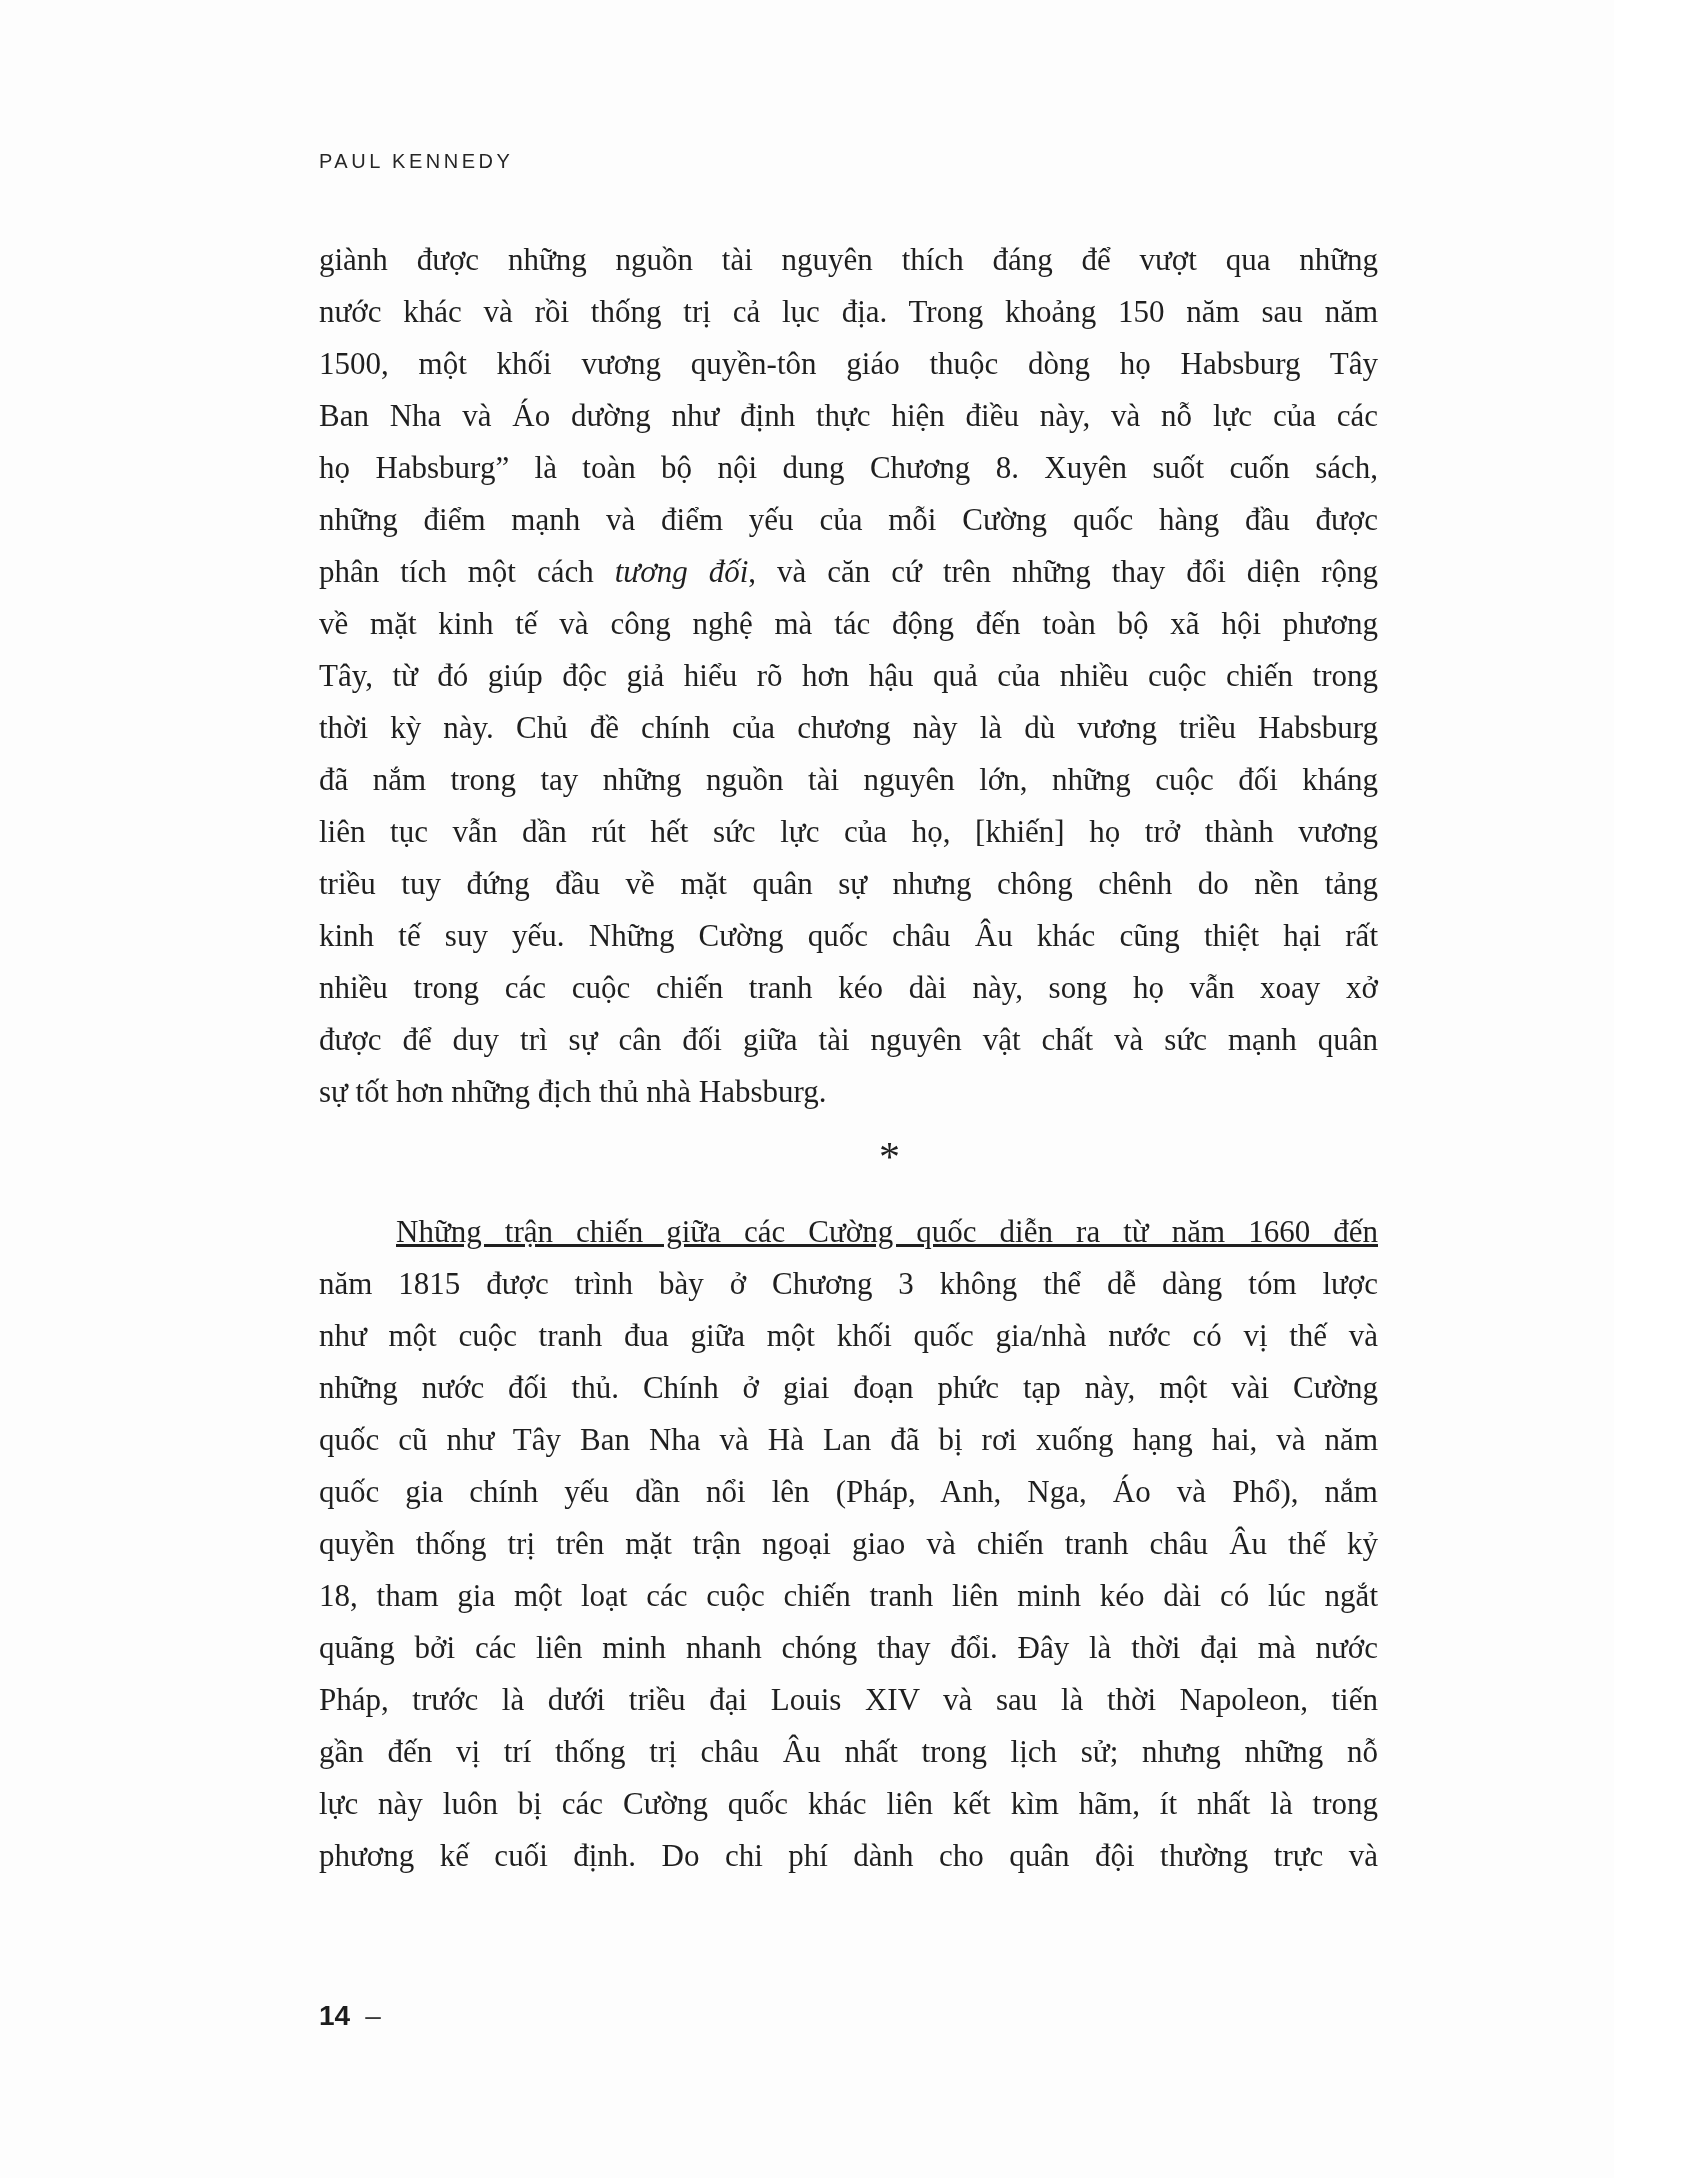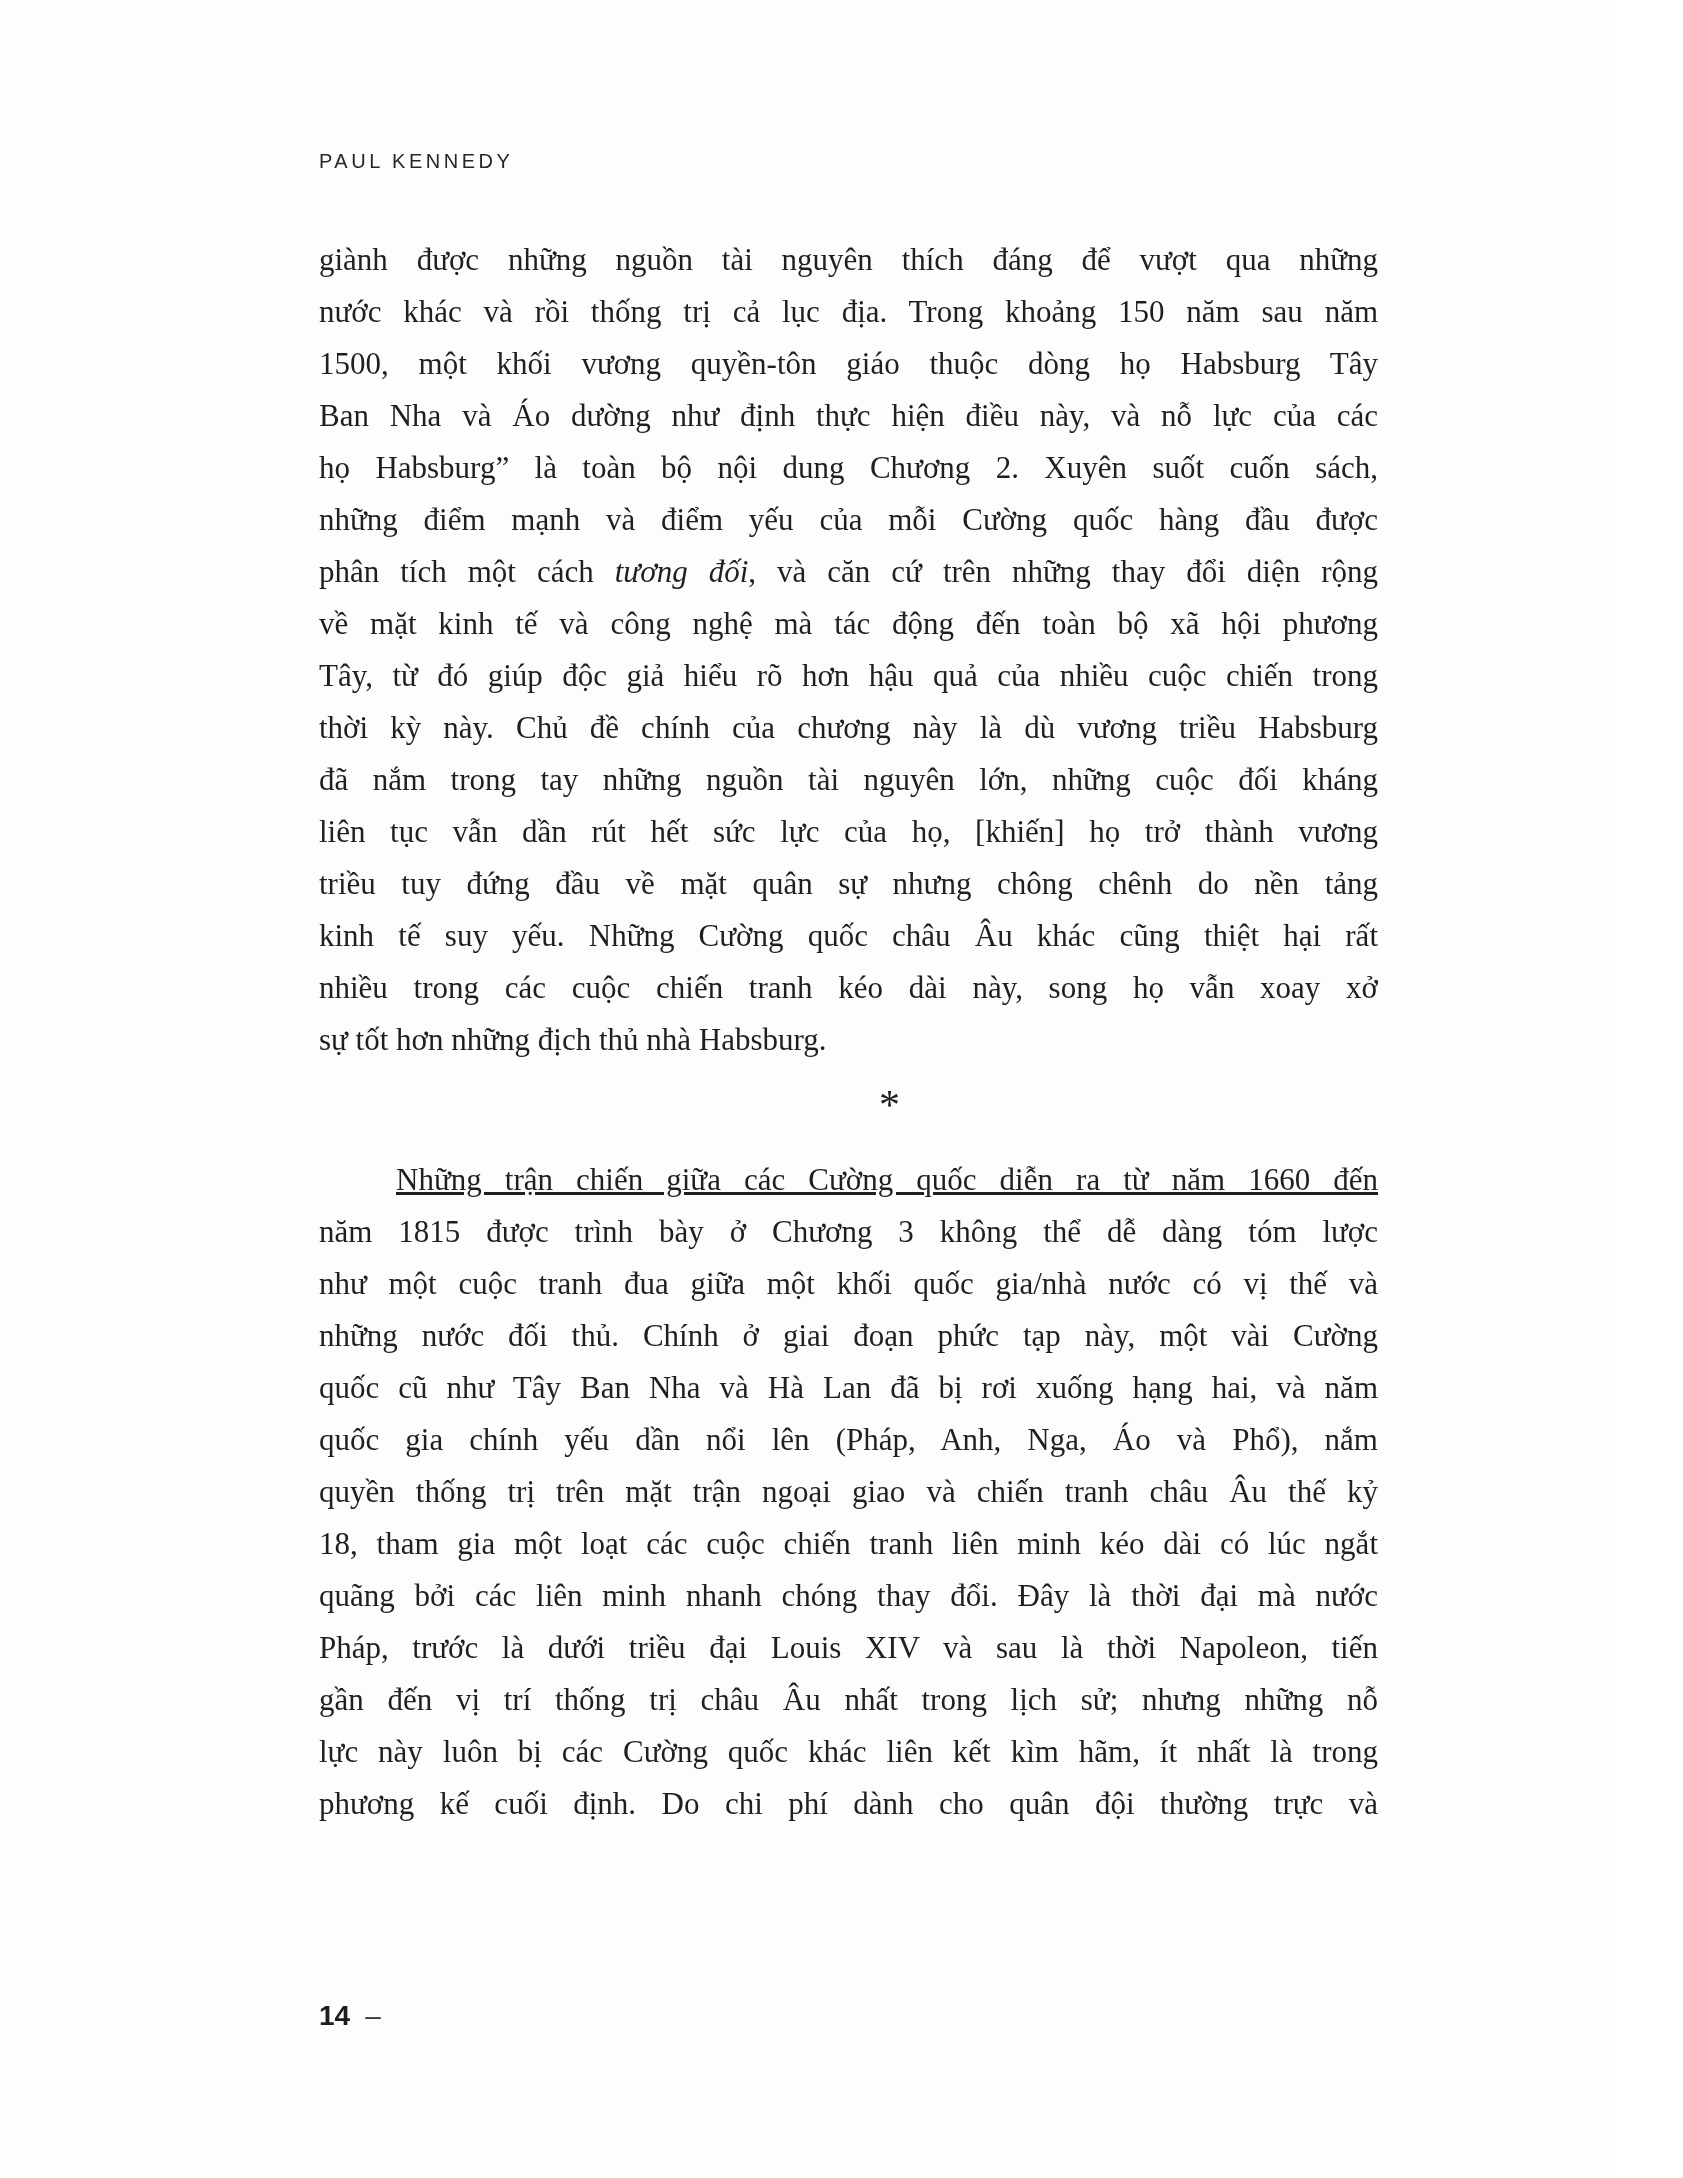--- a/index.html
+++ b/index.html
@@ -82,31 +82,32 @@
 <div class="page">
 
   <div class="running-header">PAUL KENNEDY</div>
 
   <main class="text-block">
     <section>
         <div class="line"><span>giành được những nguồn tài nguyên thích đáng để vượt qua những</span></div>
         <div class="line"><span>nước khác và rồi thống trị cả lục địa. Trong khoảng 150 năm sau năm</span></div>
         <div class="line"><span>1500, một khối vương quyền-tôn giáo thuộc dòng họ Habsburg Tây</span></div>
         <div class="line"><span>Ban Nha và Áo dường như định thực hiện điều này, và nỗ lực của các</span></div>
-        <div class="line"><span>họ Habsburg” là toàn bộ nội dung Chương 2. Xuyên suốt cuốn sách,</span></div>
+        <div class="line"><span>họ Habsburg” là toàn bộ nội dung Chương 8. Xuyên suốt cuốn sách,</span></div>
         <div class="line"><span>những điểm mạnh và điểm yếu của mỗi Cường quốc hàng đầu được</span></div>
         <div class="line"><span>phân tích một cách </span><span class="it">tương đối</span><span>, và căn cứ trên những thay đổi diện rộng</span></div>
         <div class="line"><span>về mặt kinh tế và công nghệ mà tác động đến toàn bộ xã hội phương</span></div>
         <div class="line"><span>Tây, từ đó giúp độc giả hiểu rõ hơn hậu quả của nhiều cuộc chiến trong</span></div>
         <div class="line"><span>thời kỳ này. Chủ đề chính của chương này là dù vương triều Habsburg</span></div>
         <div class="line"><span>đã nắm trong tay những nguồn tài nguyên lớn, những cuộc đối kháng</span></div>
         <div class="line"><span>liên tục vẫn dần rút hết sức lực của họ, [khiến] họ trở thành vương</span></div>
         <div class="line"><span>triều tuy đứng đầu về mặt quân sự nhưng chông chênh do nền tảng</span></div>
         <div class="line"><span>kinh tế suy yếu. Những Cường quốc châu Âu khác cũng thiệt hại rất</span></div>
         <div class="line"><span>nhiều trong các cuộc chiến tranh kéo dài này, song họ vẫn xoay xở</span></div>
+        <div class="line"><span>được để duy trì sự cân đối giữa tài nguyên vật chất và sức mạnh quân</span></div>
         <div class="line lastline"><span>sự tốt hơn những địch thủ nhà Habsburg.</span></div>
       </section>
 
     <div class="separator">
       <span class="star">*</span>
     </div>
 
     <section>
         <div class="line indent"><span>Những trận chiến giữa các Cường quốc diễn ra từ năm 1660 đến</span></div>
         <div class="line"><span>năm 1815 được trình bày ở Chương 3 không thể dễ dàng tóm lược</span></div>

